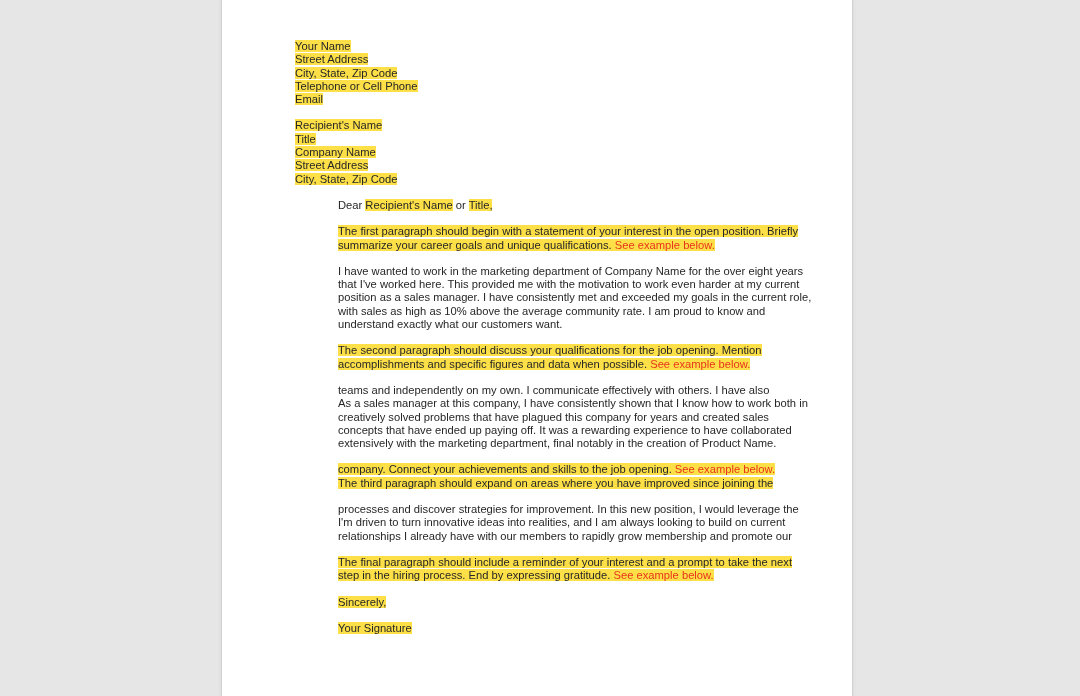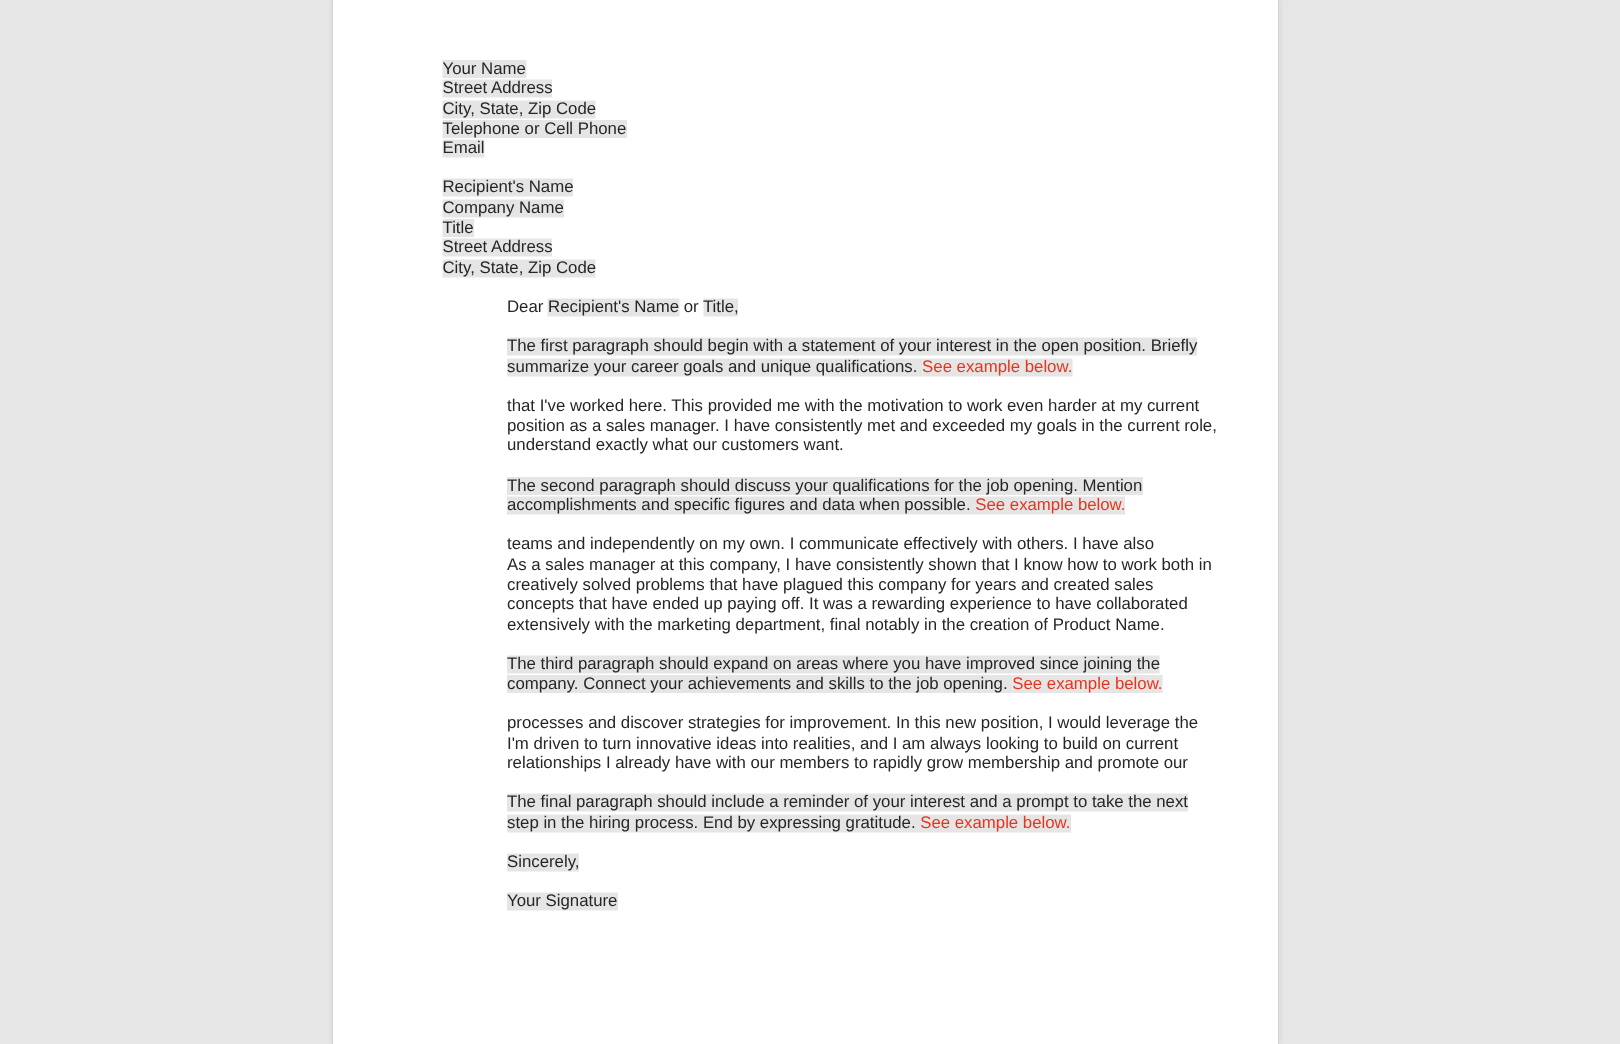--- a/index.html
+++ b/index.html
@@ -28,78 +28,80 @@
   .content {
     position: absolute;
     left: 73px;
     top: 40px;
     width: 500px;
     font-size: 11.2px;
     line-height: 13.3px;
     color: #262626;
   }
   .line { white-space: nowrap; }
-  .hl { background: #e5e5e5; }
+  .hl { background: #fde047; }
   .red { color: #e8341c; text-align: center; }
   .block { margin-bottom: 13px; }
   .para { margin-bottom: 13px; white-space: nowrap; padding-left: 43px; }
 </style>
 </head>
 <body>
 
 <div class="page">
   <div class="content">
 
     <div class="block">
       <div class="line"><span class="hl">Your Name</span></div>
       <div class="line"><span class="hl">Street Address</span></div>
       <div class="line"><span class="hl">City, State, Zip Code</span></div>
       <div class="line"><span class="hl">Telephone or Cell Phone</span></div>
       <div class="line"><span class="hl">Email</span></div>
     </div>
 
     <div class="block">
       <div class="line"><span class="hl">Recipient's Name</span></div>
+      <div class="line"><span class="hl">Title</span></div>
       <div class="line"><span class="hl">Company Name</span></div>
-      <div class="line"><span class="hl">Title</span></div>
       <div class="line"><span class="hl">Street Address</span></div>
       <div class="line"><span class="hl">City, State, Zip Code</span></div>
     </div>
 
     <div class="para">
       <span>Dear </span><span class="hl">Recipient's Name</span><span> or </span><span class="hl">Title,</span>
     </div>
 
     <div class="para">
       <div class="line"><span class="hl">The first paragraph should begin with a statement of your interest in the open position. Briefly</span></div>
       <div class="line"><span class="hl">summarize your career goals and unique qualifications. </span><span class="hl red">See example below.</span></div>
     </div>
 
     <div class="para">
+      <div class="line">I have wanted to work in the marketing department of Company Name for the over eight years</div>
       <div class="line">that I've worked here. This provided me with the motivation to work even harder at my current</div>
       <div class="line">position as a sales manager. I have consistently met and exceeded my goals in the current role,</div>
+      <div class="line">with sales as high as 10% above the average community rate. I am proud to know and</div>
       <div class="line">understand exactly what our customers want.</div>
     </div>
 
     <div class="para">
       <div class="line"><span class="hl">The second paragraph should discuss your qualifications for the job opening. Mention</span></div>
       <div class="line"><span class="hl">accomplishments and specific figures and data when possible. </span><span class="hl red">See example below.</span></div>
     </div>
 
     <div class="para">
       <div class="line">teams and independently on my own. I communicate effectively with others. I have also</div>
       <div class="line">As a sales manager at this company, I have consistently shown that I know how to work both in</div>
       <div class="line">creatively solved problems that have plagued this company for years and created sales</div>
       <div class="line">concepts that have ended up paying off. It was a rewarding experience to have collaborated</div>
       <div class="line">extensively with the marketing department, final notably in the creation of Product Name.</div>
     </div>
 
     <div class="para">
+      <div class="line"><span class="hl">company. Connect your achievements and skills to the job opening. </span><span class="hl red">See example below.</span></div>
       <div class="line"><span class="hl">The third paragraph should expand on areas where you have improved since joining the</span></div>
-      <div class="line"><span class="hl">company. Connect your achievements and skills to the job opening. </span><span class="hl red">See example below.</span></div>
     </div>
 
     <div class="para">
       <div class="line">processes and discover strategies for improvement. In this new position, I would leverage the</div>
       <div class="line">I'm driven to turn innovative ideas into realities, and I am always looking to build on current</div>
       <div class="line">relationships I already have with our members to rapidly grow membership and promote our</div>
     </div>
 
     <div class="para">
       <div class="line"><span class="hl">The final paragraph should include a reminder of your interest and a prompt to take the next</span></div>

